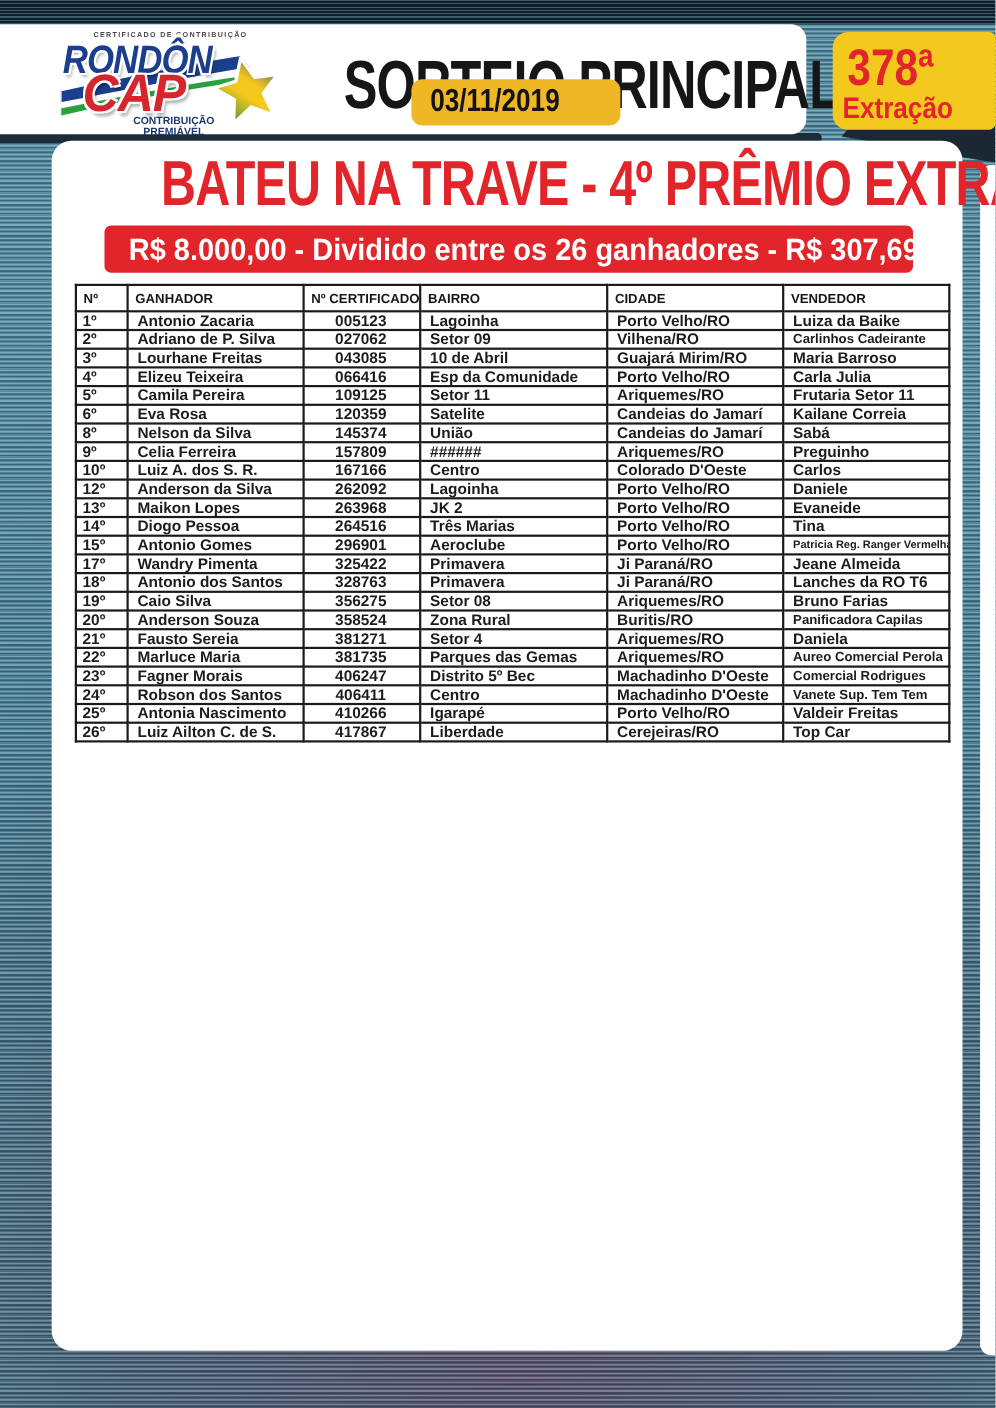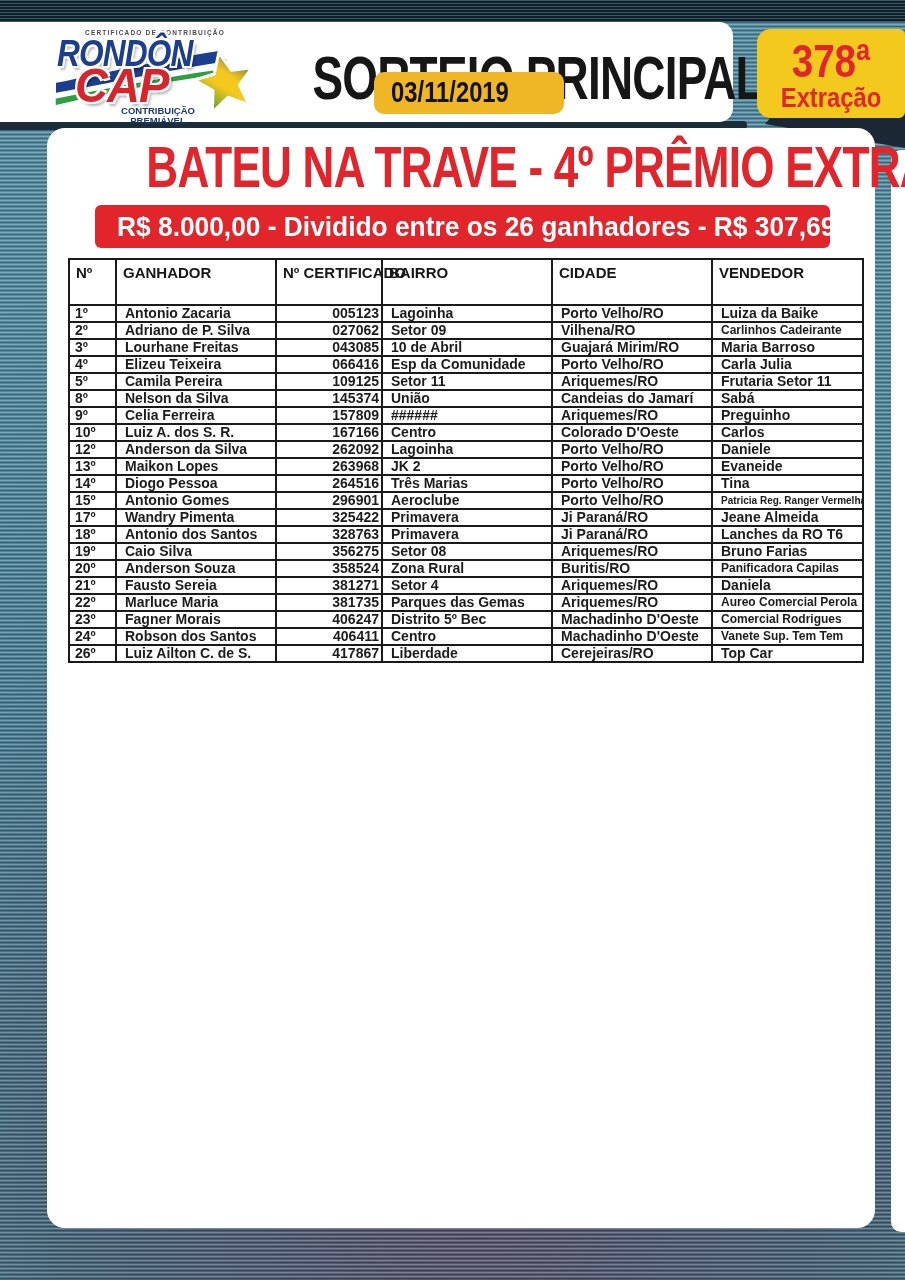--- a/index.html
+++ b/index.html
@@ -57,47 +57,47 @@
 
   
   .date-box{position:absolute;left:374px;top:72px;width:190px;height:42px;z-index:6;
     background:var(--banner-yellow);border-radius:10px;}
   .date-box .cond{font-size:29px;line-height:40px;font-weight:bold;color:#131313;transform:scaleX(0.82);}
 
   
   .tab-shadow{position:absolute;left:765px;top:108px;width:140px;height:40px;background:#1B2833;
     clip-path:polygon(10% 0,100% 0,100% 100%,0 40%);z-index:2;}
   .extract-tab{position:absolute;left:757px;top:29px;width:148px;height:89px;z-index:4;
-    background:var(--tab-yellow);border-radius:14px 6px 6px 14px;text-align:center;padding-top:8px;}
+    background:var(--tab-yellow);border-radius:14px 6px 6px 14px;text-align:left;padding-top:8px;}
   .extract-number .cond{font-size:47px;line-height:1;font-weight:bold;color:var(--accent-red);transform:scaleX(0.82);}
   .extract-label .cond{font-size:27px;line-height:1.1;font-weight:bold;color:var(--accent-red);transform:scaleX(0.88);}
 
   
   .right-sliver{position:absolute;left:891px;top:150px;width:14px;height:1082px;background:#fff;
     border-radius:10px 0 0 10px;z-index:2;}
 
   
   .card{position:absolute;left:47px;top:128px;width:828px;height:1100px;background:#fff;
     border-radius:18px;z-index:3;}
   .card-title{position:absolute;left:0;top:10px;width:100%;text-align:center;}
   .card-title .cond{font-size:58px;line-height:1;font-weight:bold;color:var(--accent-red);
     transform:scaleX(0.76);letter-spacing:-1px;}
   .sub-banner{position:absolute;left:48px;top:77px;width:735px;height:43px;background:var(--accent-red);
     border-radius:6px;text-align:center;}
   .sub-banner .cond{font-size:28px;line-height:43px;font-weight:bold;color:#fff;transform:scaleX(0.94);}
 
   
   .winners-table{position:absolute;left:21px;top:130px;border-collapse:collapse;table-layout:fixed;
     width:794px;}
-  .winners-table th{border:2px solid #1A1A1A;font-size:15px;font-weight:bold;color:var(--ink);
-    text-align:left;vertical-align:top;height:46px;padding:4px 2px 0 6px;white-space:nowrap;}
+  .winners-table th{border:2px solid #1A1A1A;font-size:12px;font-weight:bold;color:var(--ink);
+    text-align:left;vertical-align:top;height:24px;padding:4px 2px 0 6px;white-space:nowrap;}
   .winners-table td{border:2px solid #1A1A1A;font-size:14px;font-weight:bold;color:#1C1C1C;
     height:15px;line-height:15px;padding:0 2px 0 8px;white-space:nowrap;overflow:hidden;}
   .winners-table td.col0{padding-left:5px;}
-  .winners-table td.col2{text-align:right;padding-left:0;}
+  .winners-table td.col2{text-align:center;padding-left:0;}
   .winners-table td.sm{font-size:12px;}
   .winners-table td.xs{font-size:10px;}
 </style>
 </head>
 <body>
 
 <div class="top-strip"></div>
 
 <div class="header-band">
   <div class="logo">
@@ -206,20 +206,28 @@
         </tr>
         <tr>
           <td class="col0">5º</td>
           <td class="col1">Camila Pereira</td>
           <td class="col2">109125</td>
           <td class="col3">Setor 11</td>
           <td class="col4">Ariquemes/RO</td>
           <td class="col5">Frutaria Setor 11</td>
         </tr>
         <tr>
+          <td class="col0">6º</td>
+          <td class="col1">Eva Rosa</td>
+          <td class="col2">120359</td>
+          <td class="col3">Satelite</td>
+          <td class="col4">Candeias do Jamarí</td>
+          <td class="col5">Kailane Correia</td>
+        </tr>
+        <tr>
           <td class="col0">8º</td>
           <td class="col1">Nelson da Silva</td>
           <td class="col2">145374</td>
           <td class="col3">União</td>
           <td class="col4">Candeias do Jamarí</td>
           <td class="col5">Sabá</td>
         </tr>
         <tr>
           <td class="col0">9º</td>
           <td class="col1">Celia Ferreira</td>
@@ -326,20 +334,28 @@
         </tr>
         <tr>
           <td class="col0">24º</td>
           <td class="col1">Robson dos Santos</td>
           <td class="col2">406411</td>
           <td class="col3">Centro</td>
           <td class="col4">Machadinho D'Oeste</td>
           <td class="col5 sm">Vanete Sup. Tem Tem</td>
         </tr>
         <tr>
+          <td class="col0">25º</td>
+          <td class="col1">Antonia Nascimento</td>
+          <td class="col2">410266</td>
+          <td class="col3">Igarapé</td>
+          <td class="col4">Porto Velho/RO</td>
+          <td class="col5">Valdeir Freitas</td>
+        </tr>
+        <tr>
           <td class="col0">26º</td>
           <td class="col1">Luiz Ailton C. de S.</td>
           <td class="col2">417867</td>
           <td class="col3">Liberdade</td>
           <td class="col4">Cerejeiras/RO</td>
           <td class="col5">Top Car</td>
         </tr>
       </tbody>
   </table>
 </div>

